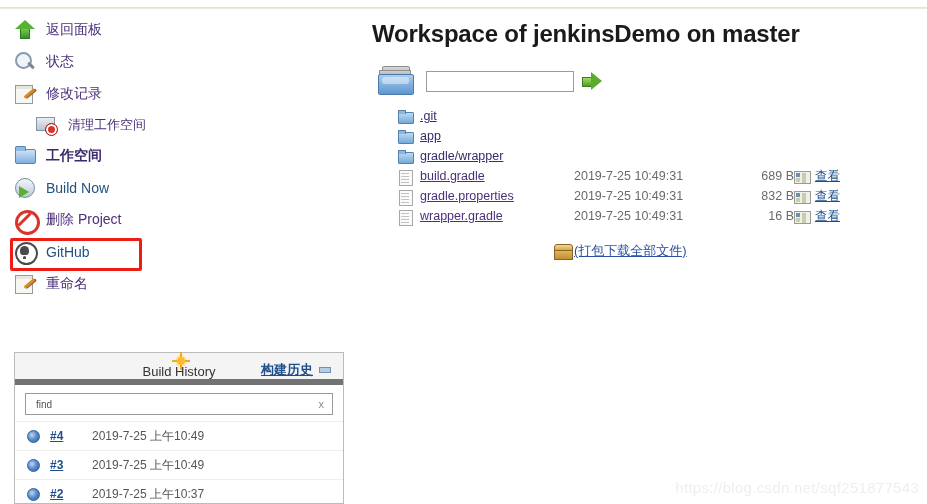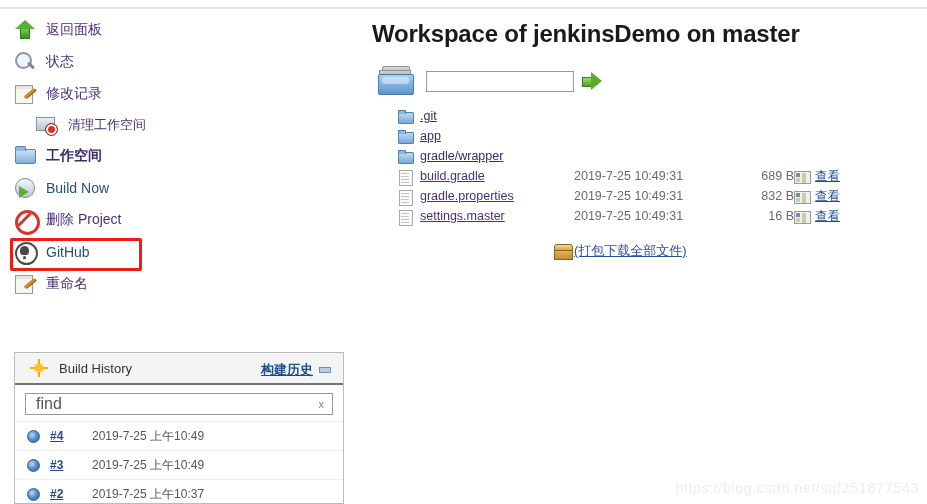--- a/index.html
+++ b/index.html
@@ -73,40 +73,40 @@
   .ic-github::before{content:"";position:absolute;left:1px;top:1px;width:19px;height:19px;
       border-radius:50%;background:#fff;border:2px solid #4a4a4a;}
   .ic-github::after{content:"";position:absolute;left:6px;top:5px;width:9px;height:9px;
       background:#4a4a4a;border-radius:50% 50% 40% 40%;
       box-shadow:0 7px 0 -3px #4a4a4a;}
 
   
   .bh-panel { position:absolute; left:14px; top:352px; width:330px; height:152px;
               border:1px solid #bbb; background:#fff; }
   .bh-head { position:relative; height:32px; background:#f4f4f4;
-             border-bottom:2px solid #737373; display:flex; align-items:center; }
+             border-bottom:6px solid #737373; display:flex; align-items:center;flex-direction:column; }
   .bh-sun { position:relative; width:16px; height:16px; margin-left:16px; margin-right:12px; }
   .bh-sun::before{content:"";position:absolute;left:4px;top:4px;width:8px;height:8px;
       border-radius:50%;background:#fdbb2d;box-shadow:0 0 0 2px #fde7a8;}
   .bh-sun::after{content:"";position:absolute;left:-1px;top:-1px;width:18px;height:18px;
       background:
         linear-gradient(#f7a81b,#f7a81b) 8px 0/2px 5px no-repeat,
         linear-gradient(#f7a81b,#f7a81b) 8px 13px/2px 5px no-repeat,
         linear-gradient(#f7a81b,#f7a81b) 0 8px/5px 2px no-repeat,
         linear-gradient(#f7a81b,#f7a81b) 13px 8px/5px 2px no-repeat;}
   .bh-title { font-size:13px; color:#333; font-weight:normal; }
   .bh-right { position:absolute; right:12px; top:8px; display:flex; align-items:center; gap:6px;}
   .bh-link { font-size:13px; color:#1f4e8c; text-decoration:underline; font-weight:bold;}
   .bh-min { width:12px; height:6px; background:#b8cde0; border:1px solid #6f93b4; }
 
   .bh-find-wrap { padding:8px 10px 6px 10px; }
   .bh-find { position:relative; width:308px; height:22px; border:1px solid #999;
              background:#fff; display:flex; align-items:center; }
   .bh-find input { border:0; outline:0; width:280px; margin-left:8px;
-                   font-size:16px; color:#555; font-family:"Liberation Sans",sans-serif;
+                   font-size:10px; color:#555; font-family:"Liberation Sans",sans-serif;
                    background:transparent; }
   .bh-find .clr { position:absolute; right:8px; top:4px; font-size:11px; color:#888; }
 
   .bh-row { height:29px; display:flex; align-items:center;
             border-top:1px solid #eee; padding-left:12px; }
   .bh-ball { width:13px; height:13px; border-radius:50%; margin-right:10px; flex:0 0 13px;
              background:radial-gradient(circle at 4px 4px,#bfd8f0 0%,#5b8fc9 45%,#2c5f9e 100%);
              border:1px solid #2c5f9e; }
   .bh-num { font-size:12px; color:#1f4e8c; text-decoration:underline; font-weight:bold;
             width:42px; }
@@ -305,21 +305,21 @@
         <span class="f-icon file"></span>
         <a class="f-name col-name">gradle.properties</a>
         <span class="col-date">2019-7-25 10:49:31</span>
         <span class="col-size">832 B</span>
         <span class="view-ico"></span>
         <a class="view-link">查看</a>
       </div>
 
       <div class="f-row">
         <span class="f-icon file"></span>
-        <a class="f-name col-name">settings.master</a>
+        <a class="f-name col-name">wrapper.gradle</a>
         <span class="col-date">2019-7-25 10:49:31</span>
         <span class="col-size">16 B</span>
         <span class="view-ico"></span>
         <a class="view-link">查看</a>
       </div>
 
     </div>
 
     <div class="zip-row">
       <span class="zip-ico"></span>

